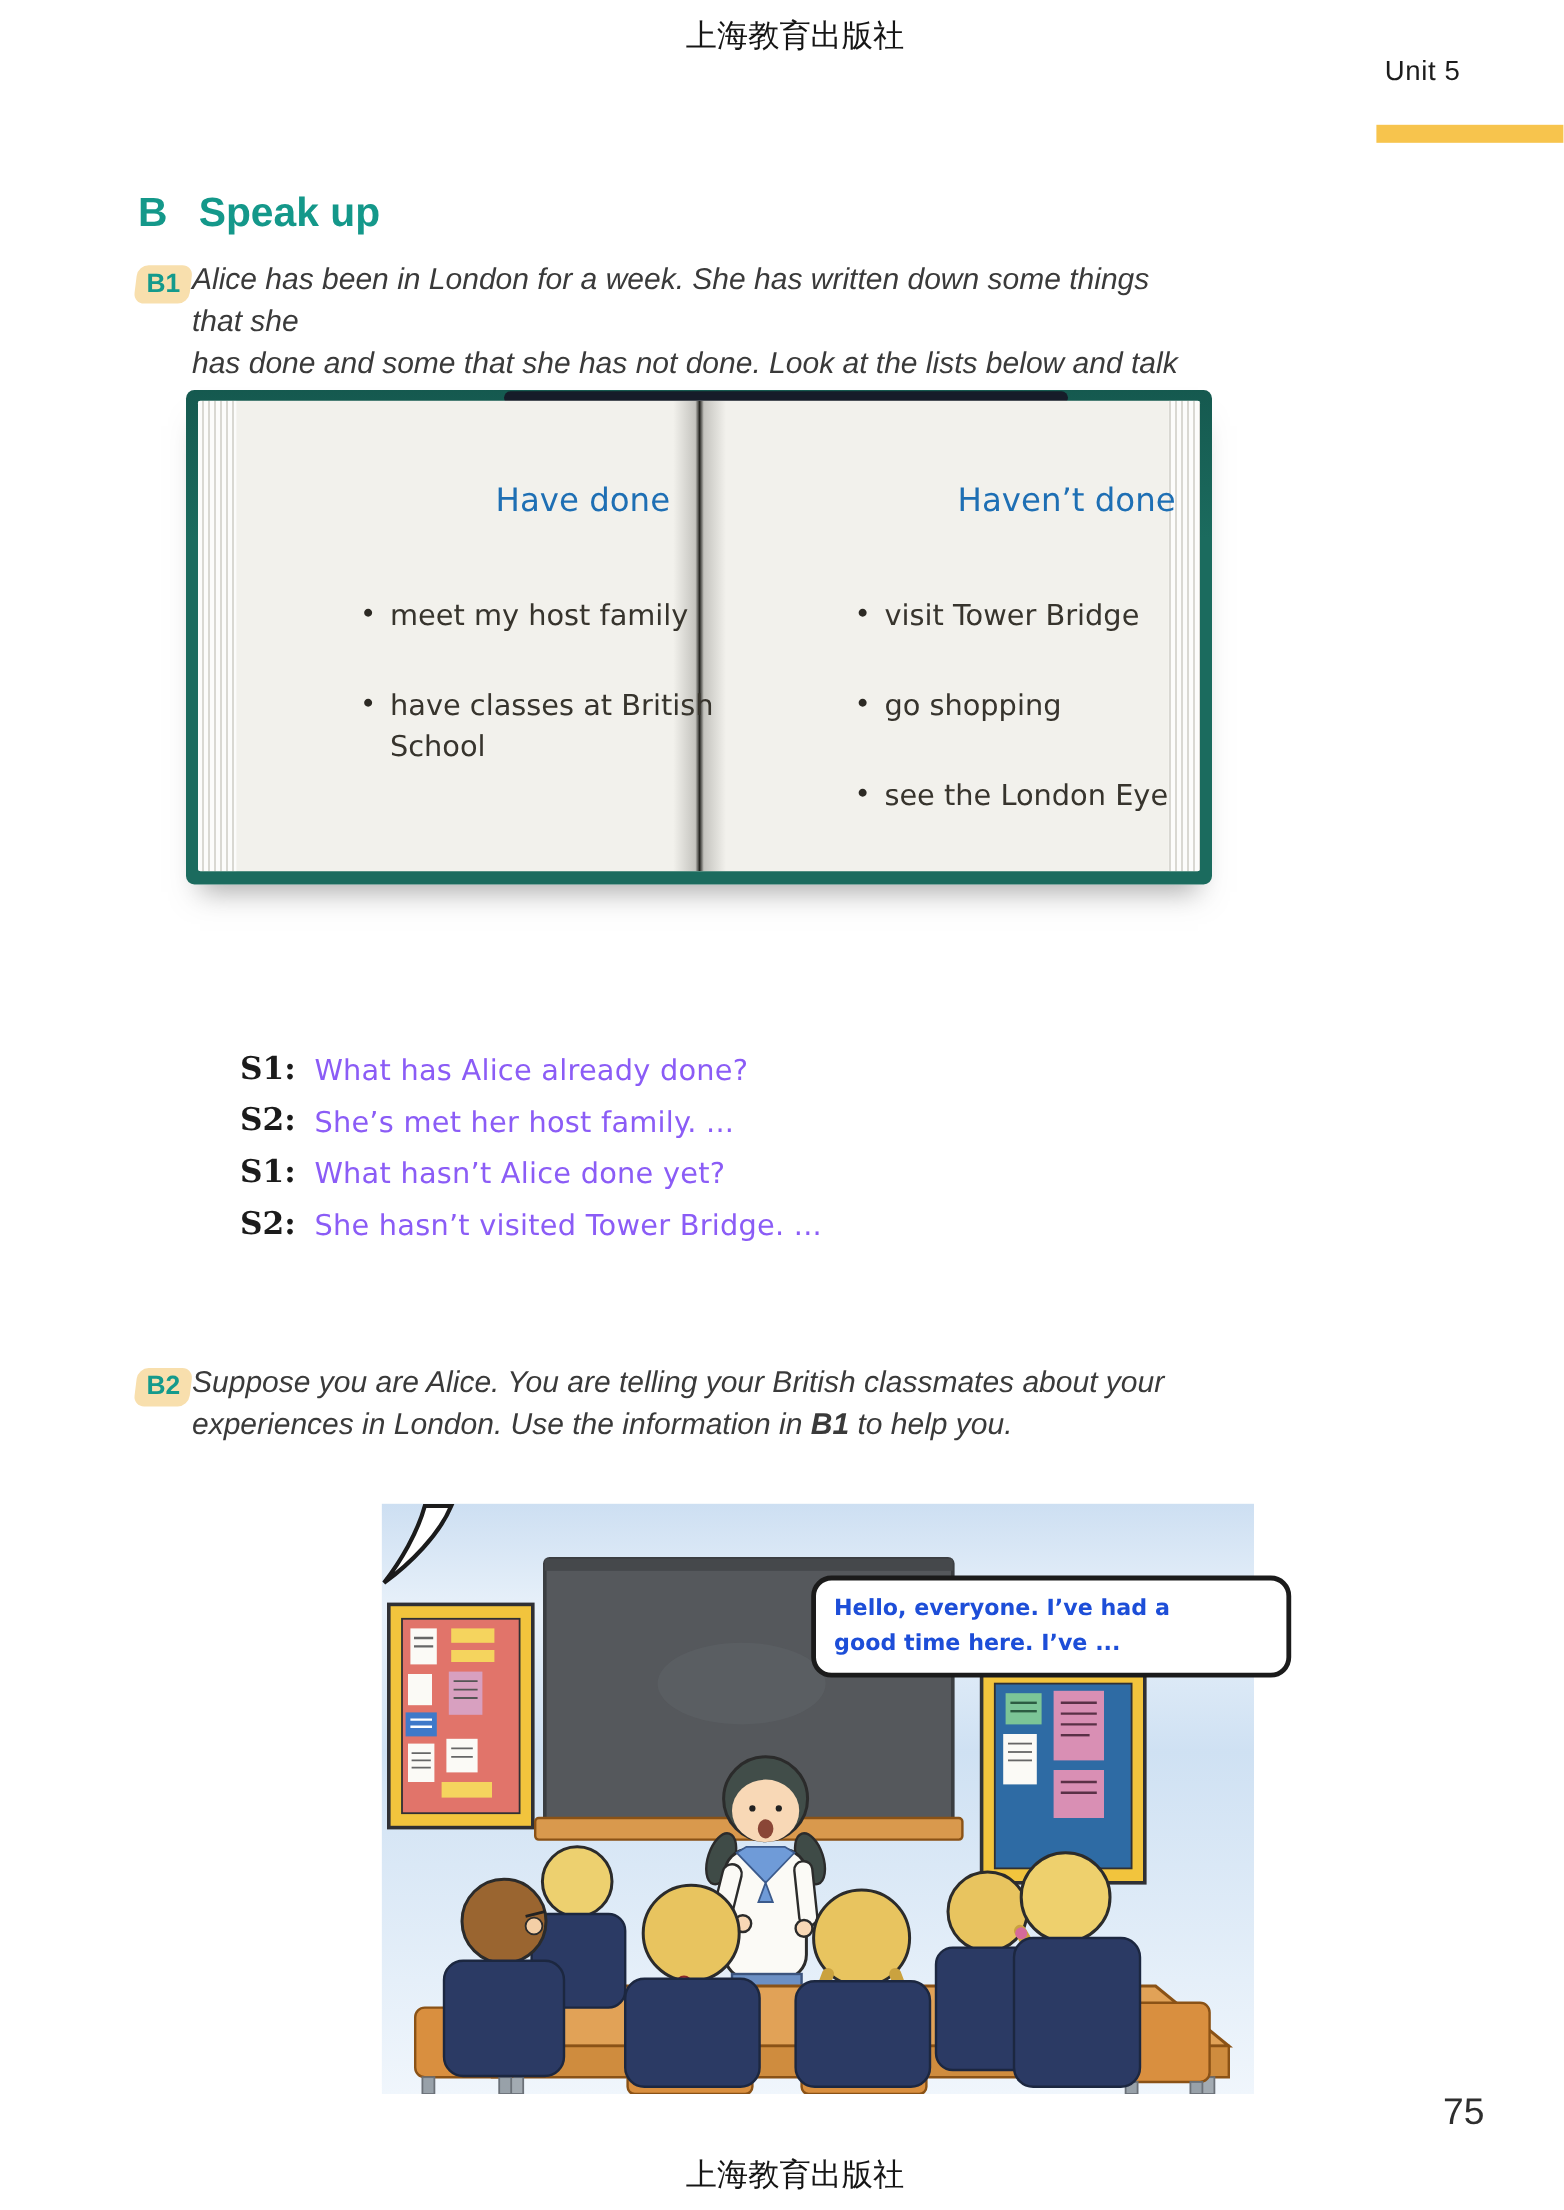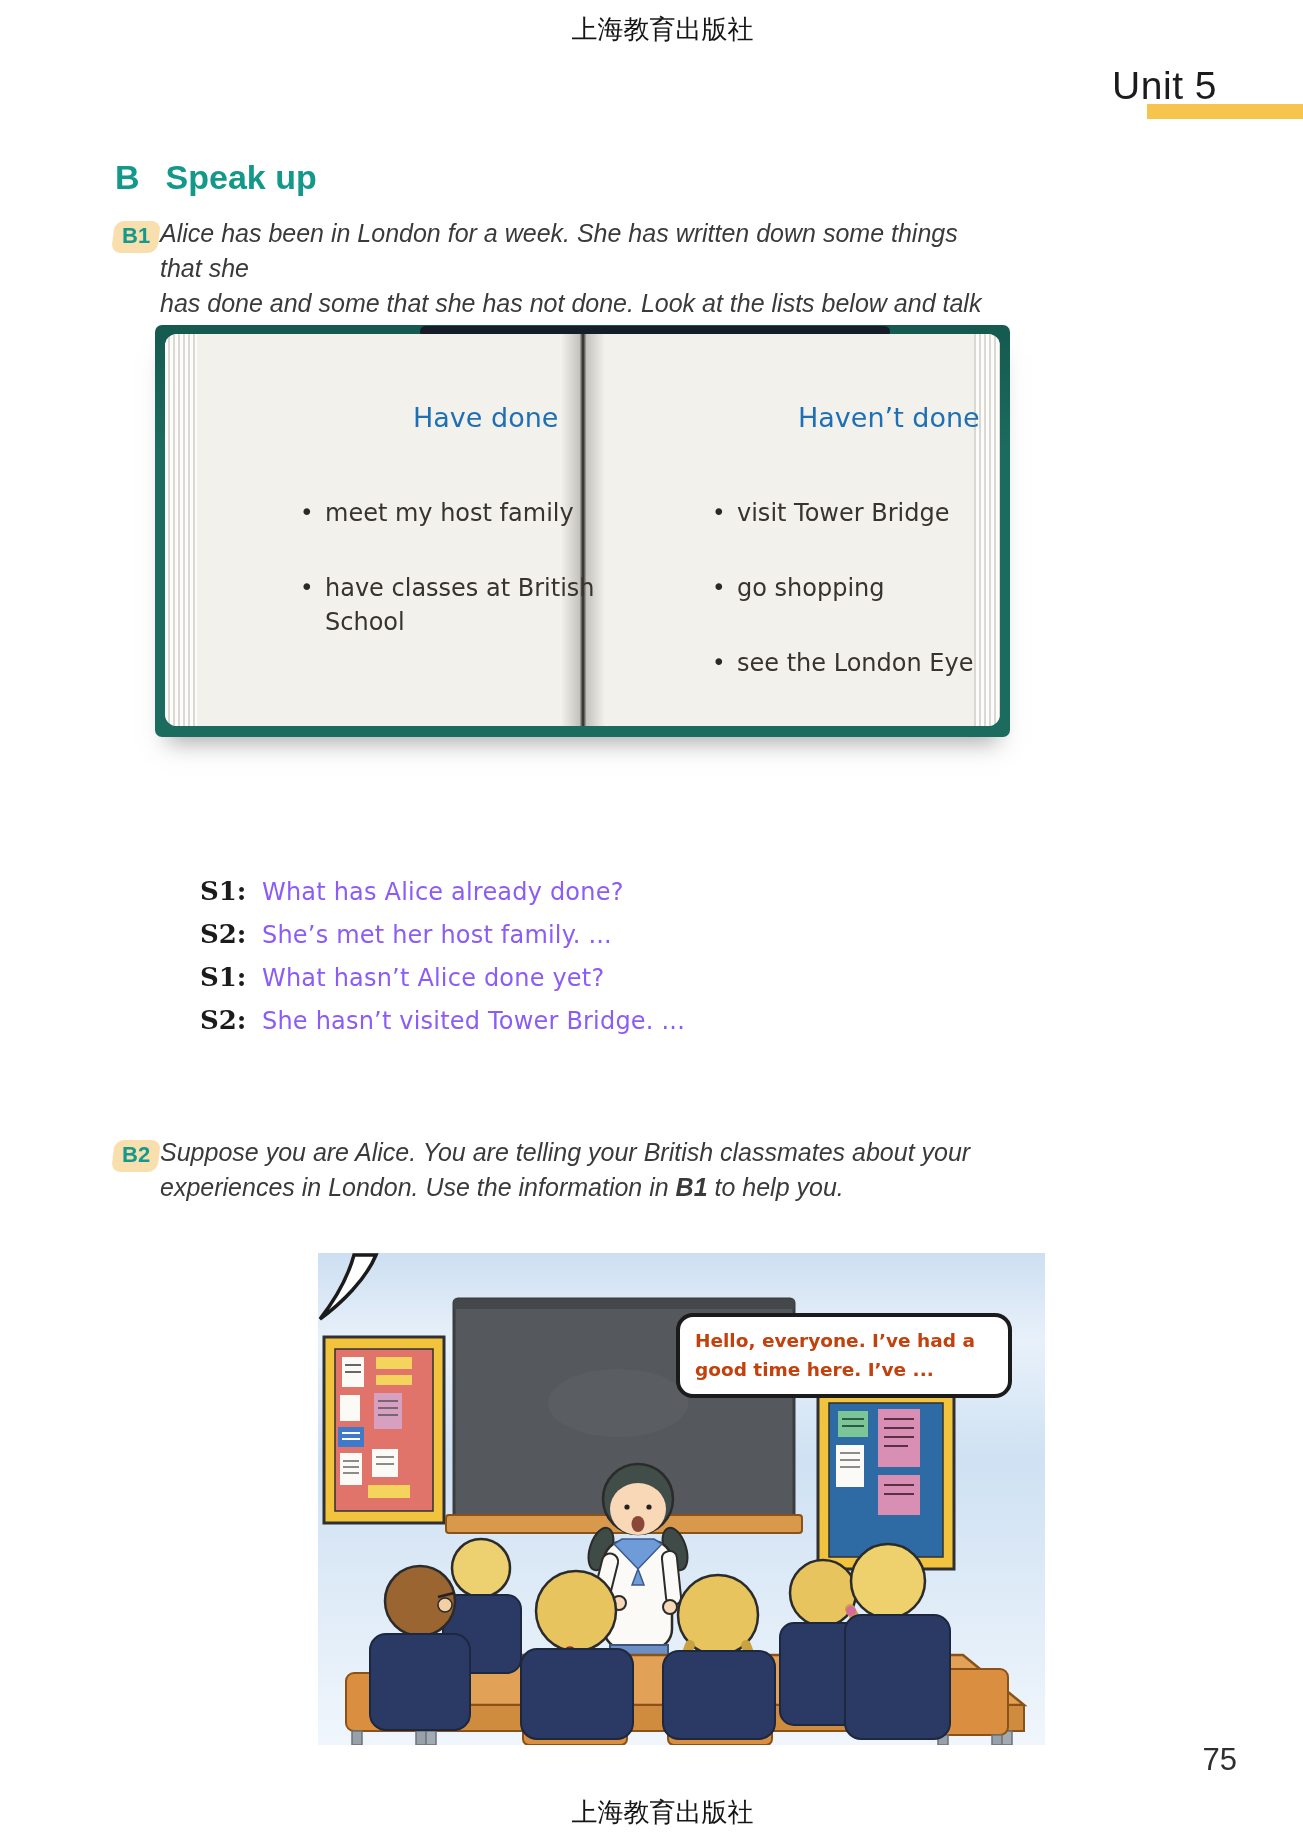--- a/index.html
+++ b/index.html
@@ -8,22 +8,22 @@
     font-family:"Liberation Sans",sans-serif;color:#222;
     overflow:hidden;
   }
   .publisher-top,.publisher-bottom{
     position:absolute;width:100%;text-align:center;
     font-family:"DejaVu Serif",serif;font-size:26px;color:#151515;padding-left:11px;
   }
   .publisher-top{top:12px;}
   .publisher-bottom{top:1795px;}
   .unit-label{
-    position:absolute;top:64px;right:86px;
-    font-size:39px;color:#1c1c1c;letter-spacing:.5px;
+    position:absolute;top:46px;right:86px;
+    font-size:23px;color:#1c1c1c;letter-spacing:.5px;
   }
   .unit-bar{
     position:absolute;top:104px;left:1147px;right:0;height:15px;
     background:#f7c44d;
   }
   .section-heading{
     position:absolute;top:158px;left:115px;display:flex;gap:26px;
     color:#14988a;font-weight:bold;font-size:34px;
   }
   .badge{
@@ -51,21 +51,21 @@
     background:linear-gradient(#15594f,#1b6b5e 30%,#1b6b5e);
     border-radius:7px;
     box-shadow:0 18px 22px -12px rgba(90,90,90,.5);
   }
   .binding-top{
     position:absolute;top:1px;left:265px;width:470px;height:11px;
     background:#161c29;border-radius:6px;
   }
   .pages{
     position:absolute;left:10px;right:10px;top:9px;bottom:11px;
-    background:#f2f1ec;border-radius:12px;overflow:hidden;
+    background:#f2f1ec;border-radius:2px;overflow:hidden;
   }
   .page-edges-left{
     position:absolute;left:0;top:0;bottom:0;width:32px;
     background:repeating-linear-gradient(90deg,#fcfcfb 0 3px,#d9d8d2 3px 5px);
   }
   .page-edges-right{
     position:absolute;right:0;top:0;bottom:0;width:26px;
     background:repeating-linear-gradient(90deg,#d9d8d2 0 2px,#fcfcfb 2px 5px);
   }
   .spine{
@@ -97,25 +97,25 @@
   }
   .d-line{
     font-family:"DejaVu Sans",sans-serif;font-weight:normal;font-size:24px;
     color:#8b5cf6;padding-top:2px;letter-spacing:.2px;
   }
 
   
   .illustration{position:absolute;left:318px;top:1253px;width:727px;height:492px;}
   .illustration svg{position:absolute;left:0;top:0;}
   .bubble{
-    position:absolute;left:358px;top:60px;width:336px;box-sizing:border-box;
+    position:absolute;left:358px;top:60px;width:400px;box-sizing:border-box;
     background:#ffffff;border:4px solid #1b1b1b;border-radius:17px;
     padding:10px 15px;z-index:2;
     font-family:"DejaVu Sans",sans-serif;font-weight:bold;font-size:18.5px;
-    line-height:1.55;color:#c2410c;white-space:pre-line;
+    line-height:1.55;color:#1d4ed8;white-space:pre-line;
   }
   .bubble-tail{position:absolute;left:386px;top:148px;z-index:1;}
 
   .page-number{
     position:absolute;top:1742px;right:66px;font-size:31px;color:#2e2e2e;
   }
 </style>
 </head>
 <body>
 

